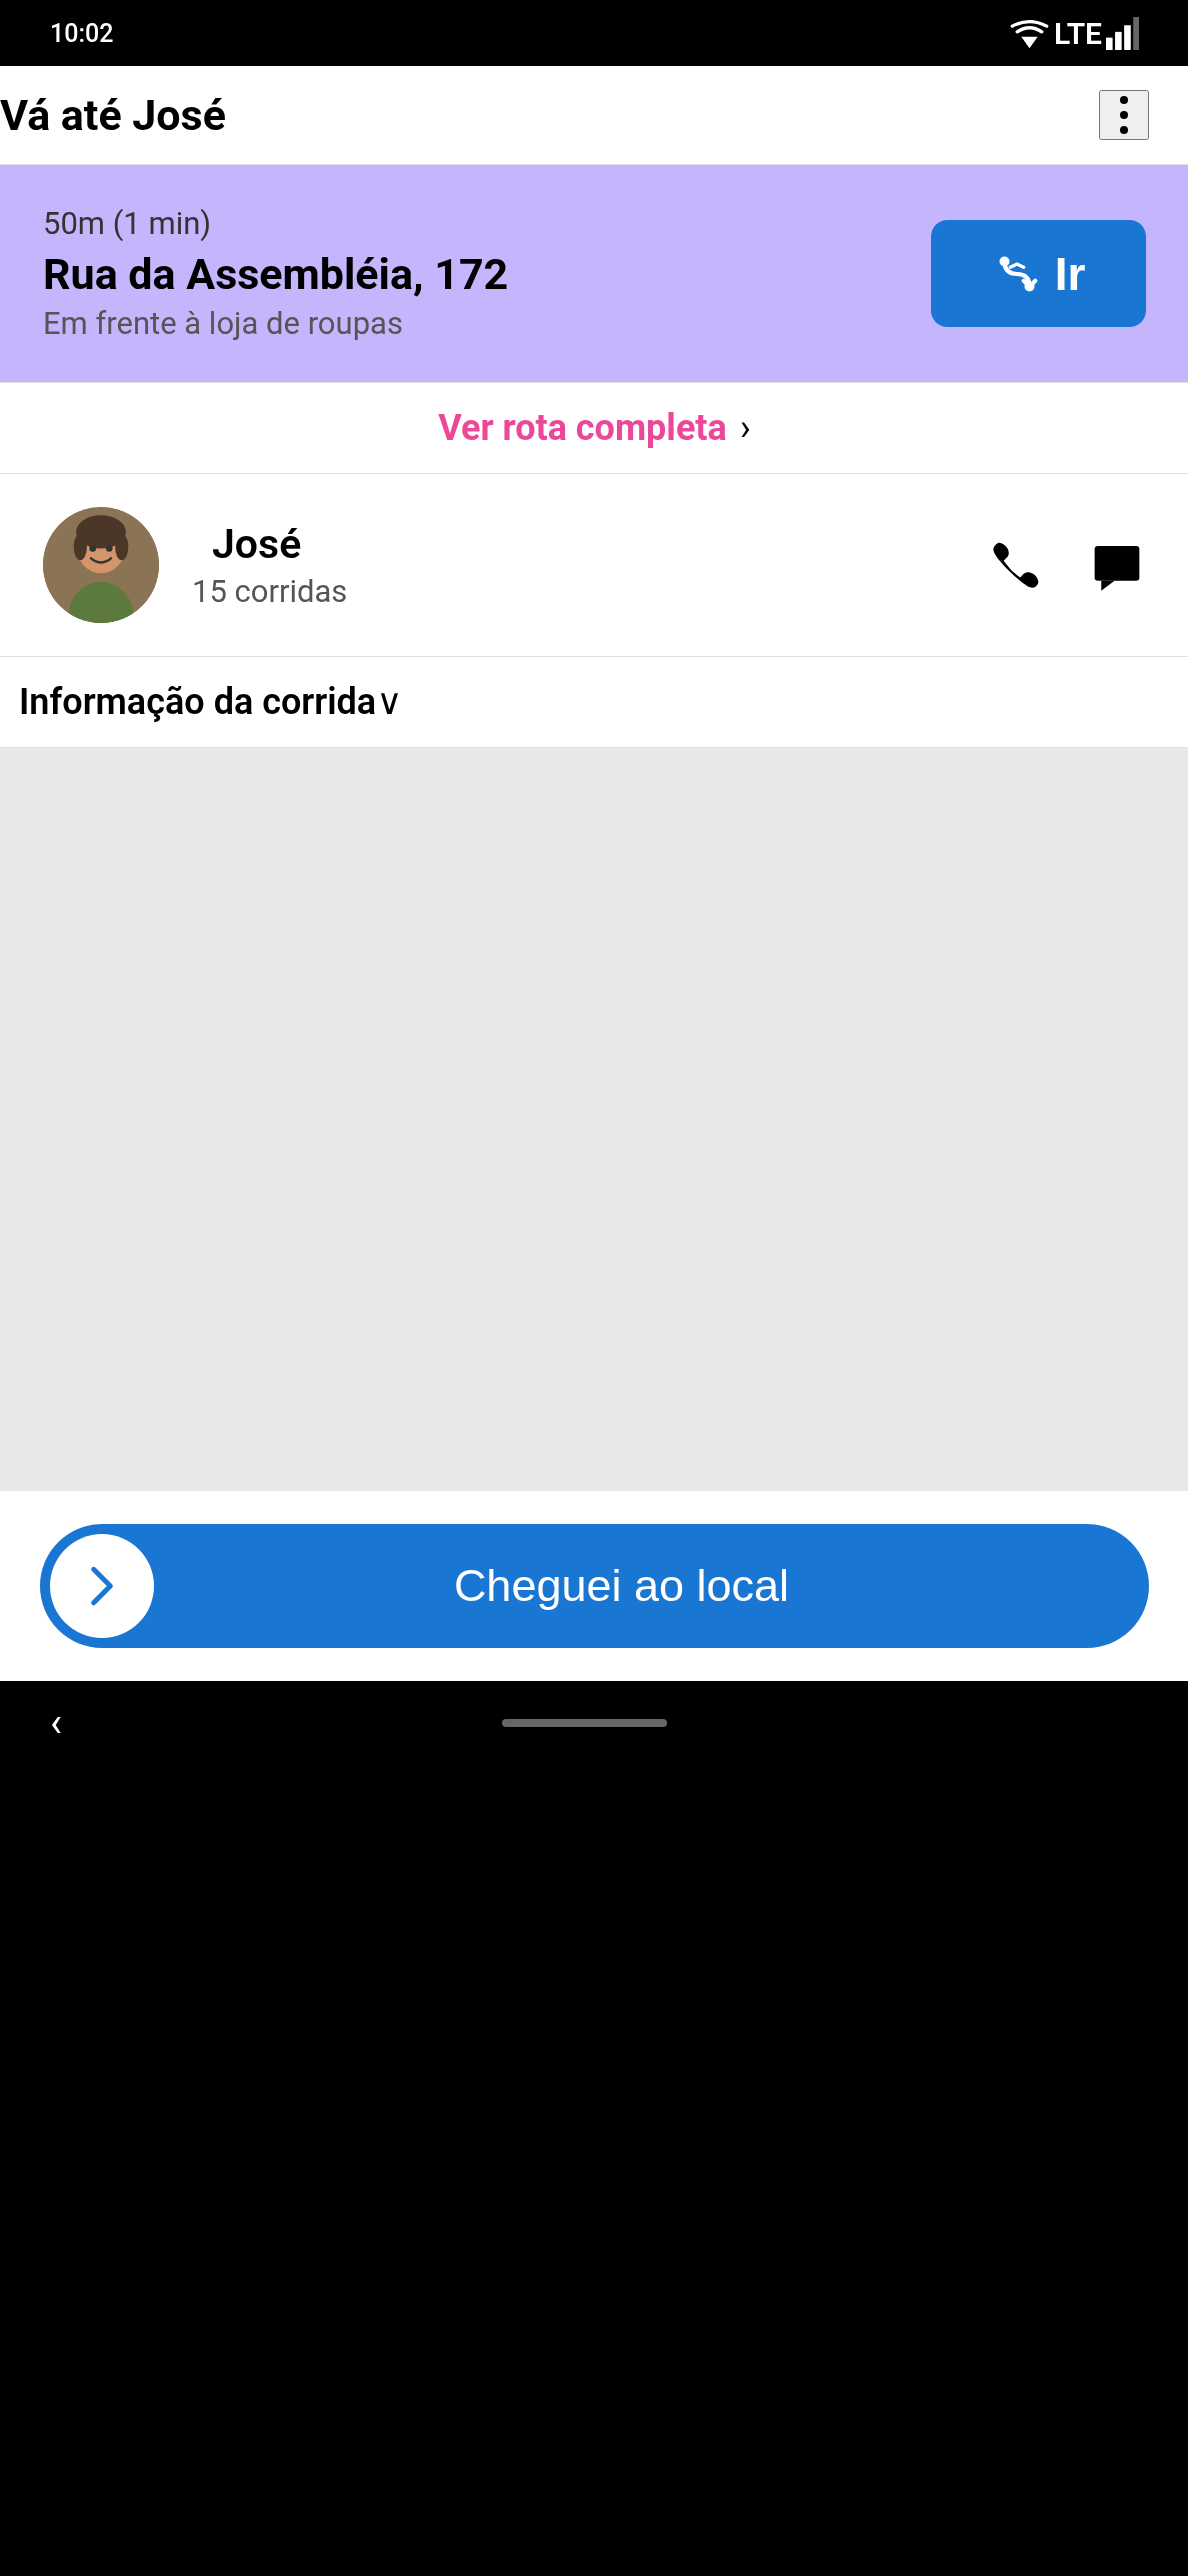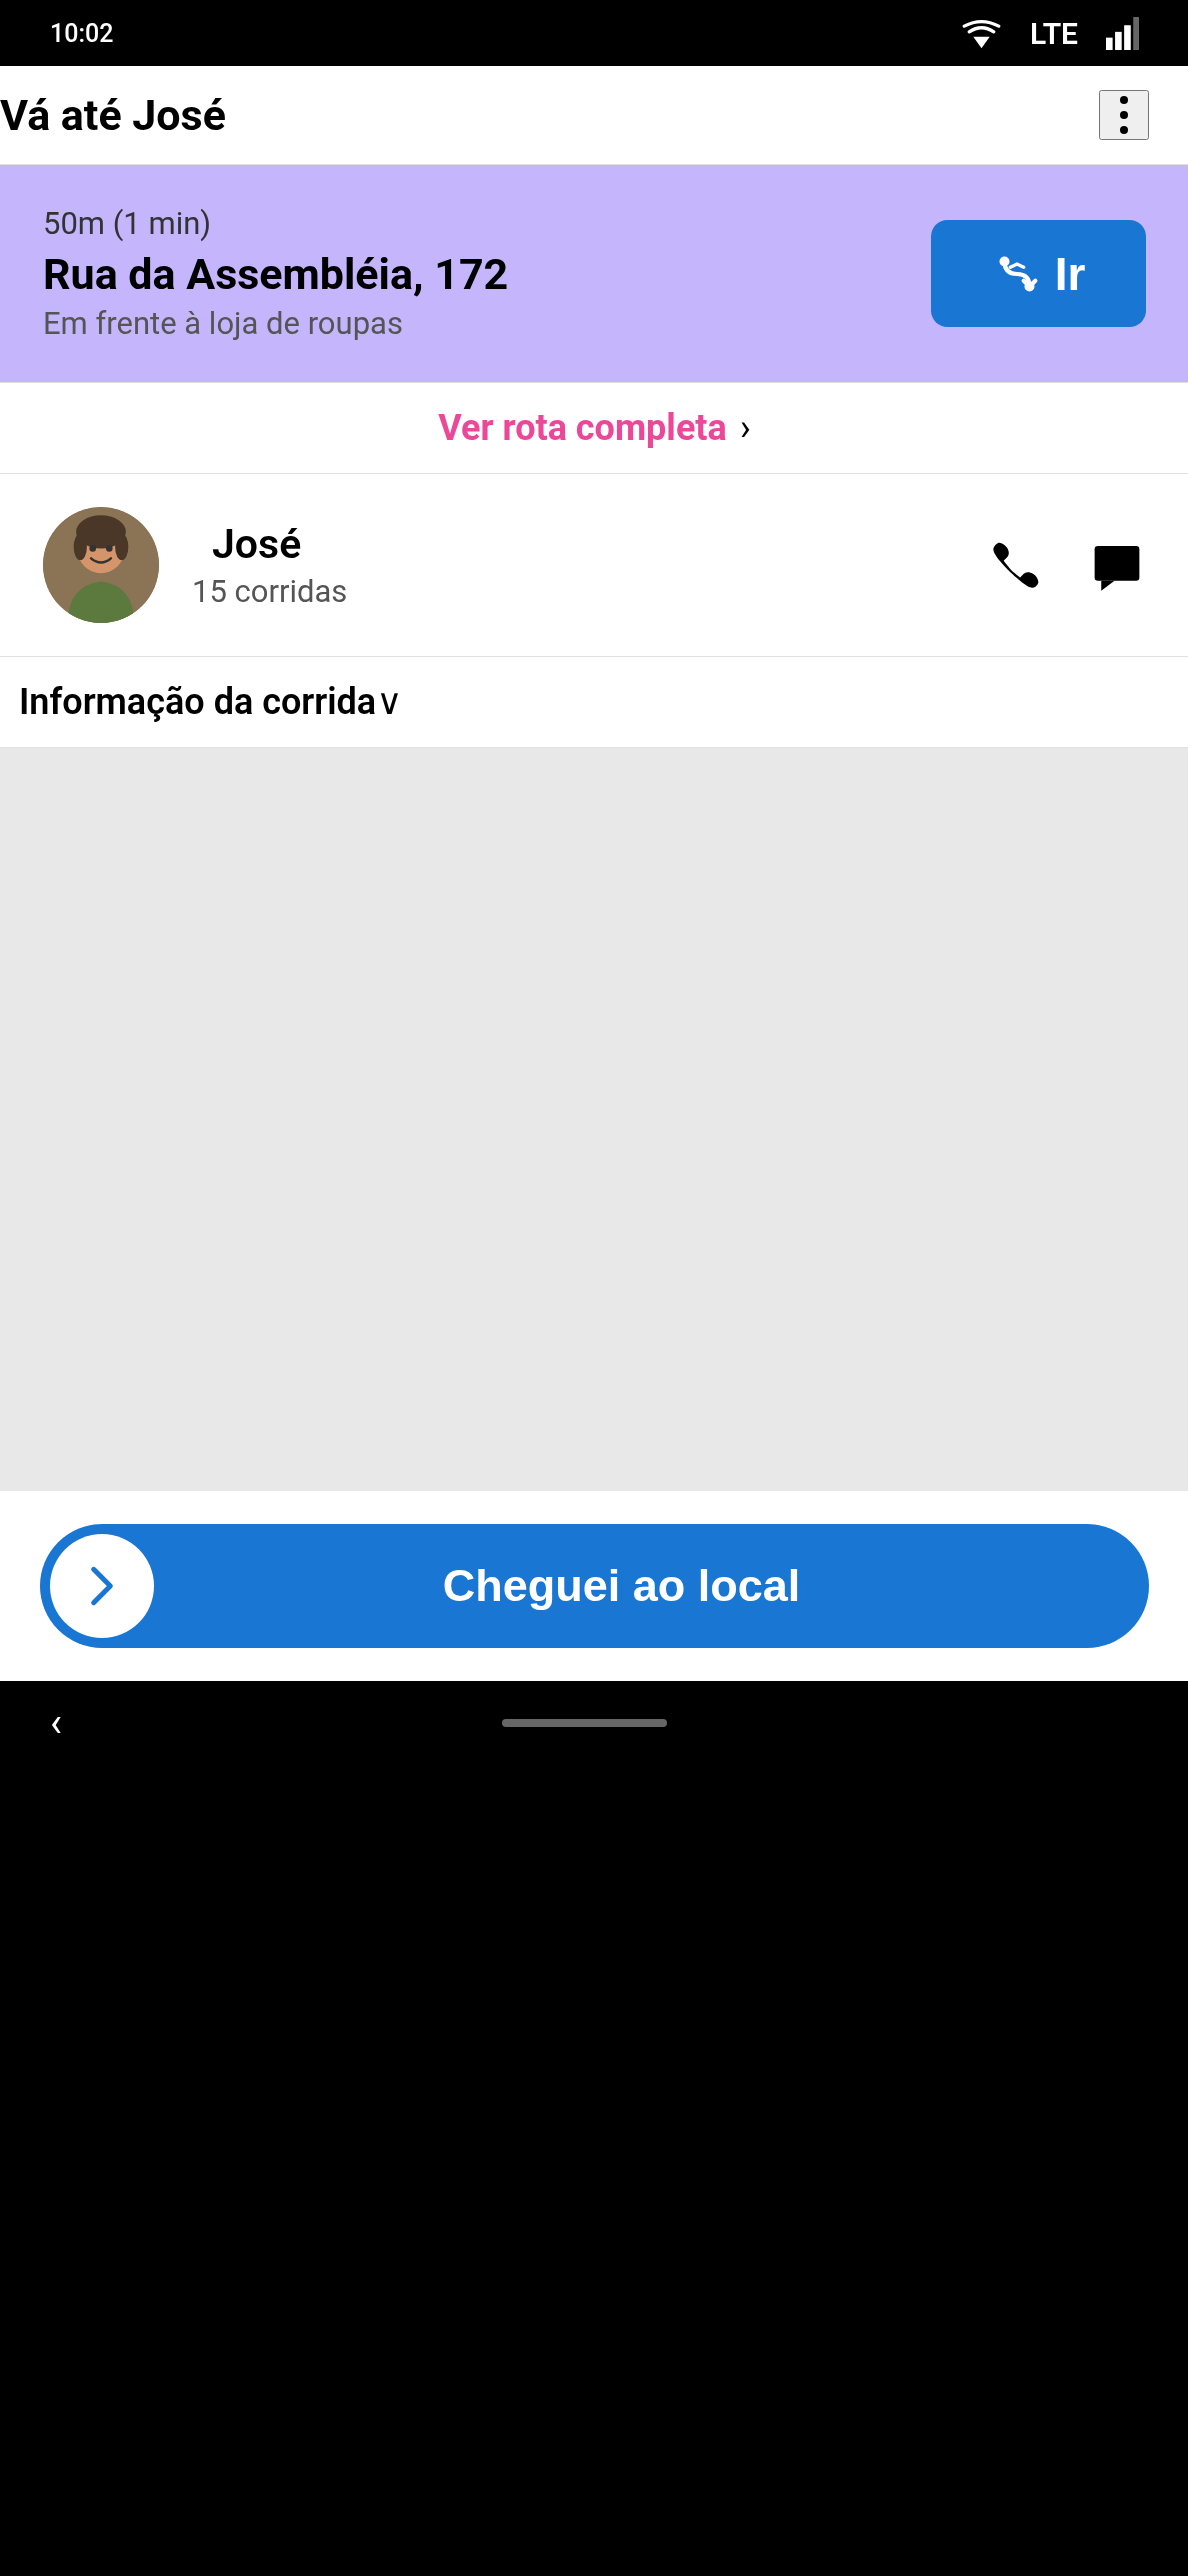--- a/index.html
+++ b/index.html
@@ -30,21 +30,21 @@
 
     .status-time {
       color: #fff;
       font-size: 25px;
       font-weight: 500;
     }
 
     .status-icons {
       display: flex;
       align-items: center;
-      gap: 28px;
+      gap: 4px;
     }
 
     .status-icons svg {
       fill: #fff;
     }
 
     .lte-text {
       color: #fff;
       font-size: 30px;
       font-weight: 600;
@@ -300,21 +300,21 @@
       align-items: center;
       justify-content: center;
       flex-shrink: 0;
     }
 
     .arrived-label {
       flex: 1;
       text-align: center;
       color: #fff;
       font-size: 45px;
-      font-weight: 700;
+      font-weight: 400;
       margin-right: 50px;
     }
 
     
     .bottom-nav {
       width: 100%;
       height: 83px;
       background: #000;
       display: flex;
       align-items: center;

